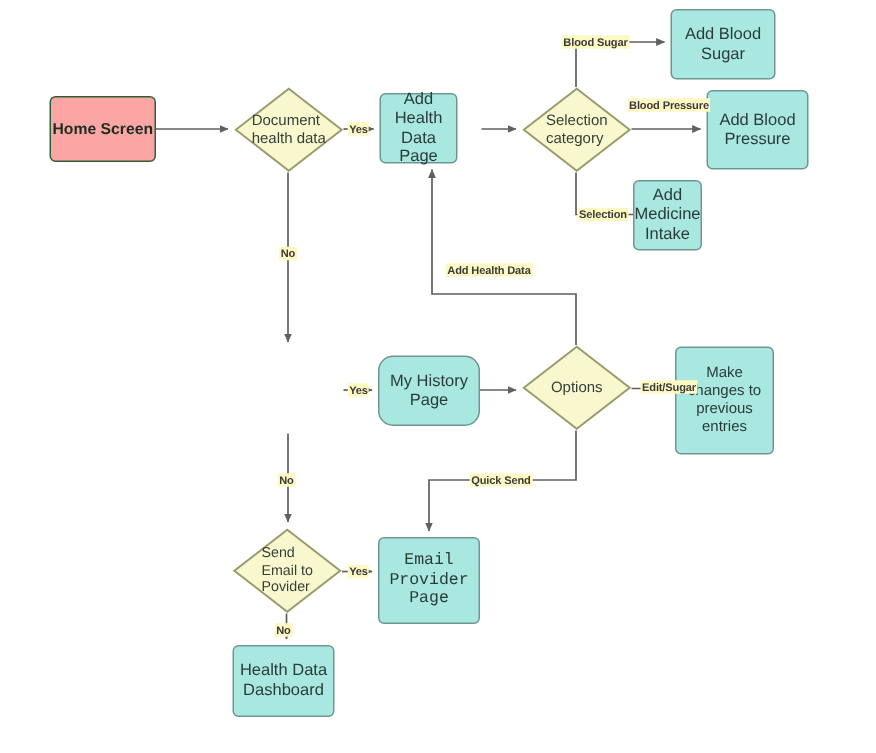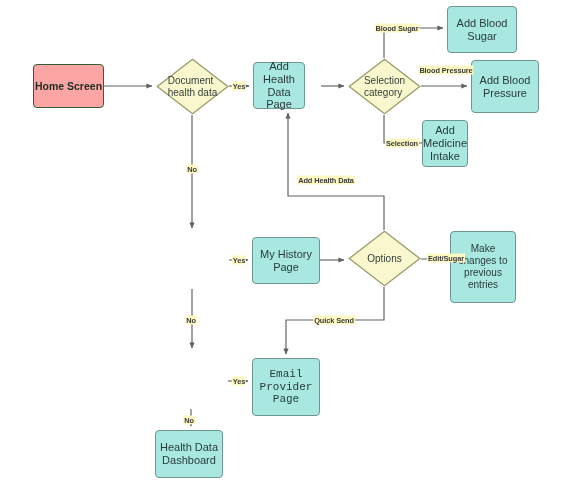--- a/index.html
+++ b/index.html
@@ -158,35 +158,43 @@
   <div class="node process cyan" style="left:447px;top:6px;width:70px;height:47px;">Add Blood
 Sugar</div>
 
   <div class="node process cyan" style="left:471px;top:60px;width:68px;height:53px;">Add Blood
 Pressure</div>
 
   <div class="node process cyan" style="left:422px;top:120px;width:46px;height:47px;">Add Medicine
 Intake</div>
 
 
-  <div class="node process cyan" style="left:252px;top:237px;width:68px;height:47px;">My History
+  <div class="node process cyan" style="left:252px;top:237px;width:68px;height:47px;border-radius:10px;">My History
 Page</div>
 
   <div class="decision" style="left:348px;top:230px;width:73px;height:57px;">
     <svg class="dia" viewBox="0 0 73 57">
       <polygon points="36.5,1.2 71.8,28.5 36.5,55.8 1.2,28.5" fill="#f8f7cd" stroke="#9a9a6a" stroke-width="1.3"></polygon>
     </svg>
     <div class="dlabel">Options</div>
   </div>
 
   <div class="node process cyan" style="left:450px;top:231px;width:66px;height:72px;font-size:10px;">Make
 changes to
 previous
 entries</div>
 
+  <div class="decision" style="left:155px;top:352px;width:73px;height:57px;">
+    <svg class="dia" viewBox="0 0 73 57">
+      <polygon points="36.5,1.2 71.8,28.5 36.5,55.8 1.2,28.5" fill="#f8f7cd" stroke="#9a9a6a" stroke-width="1.3"></polygon>
+    </svg>
+    <div class="dlabel" style="font-size:9.5px;">Send
+Email to
+Povider</div>
+  </div>
 
   <div class="node process cyan" style="left:252px;top:358px;width:68px;height:58px;font-family:Liberation Mono, monospace;">Email
 Provider
 Page</div>
 
   <div class="node process cyan" style="left:155px;top:430px;width:68px;height:48px;">Health Data
 Dashboard</div>
 
   <div class="elabel c" style="left:239px;top:86px;">Yes</div>
   <div class="elabel c" style="left:192px;top:169px;">No</div>

